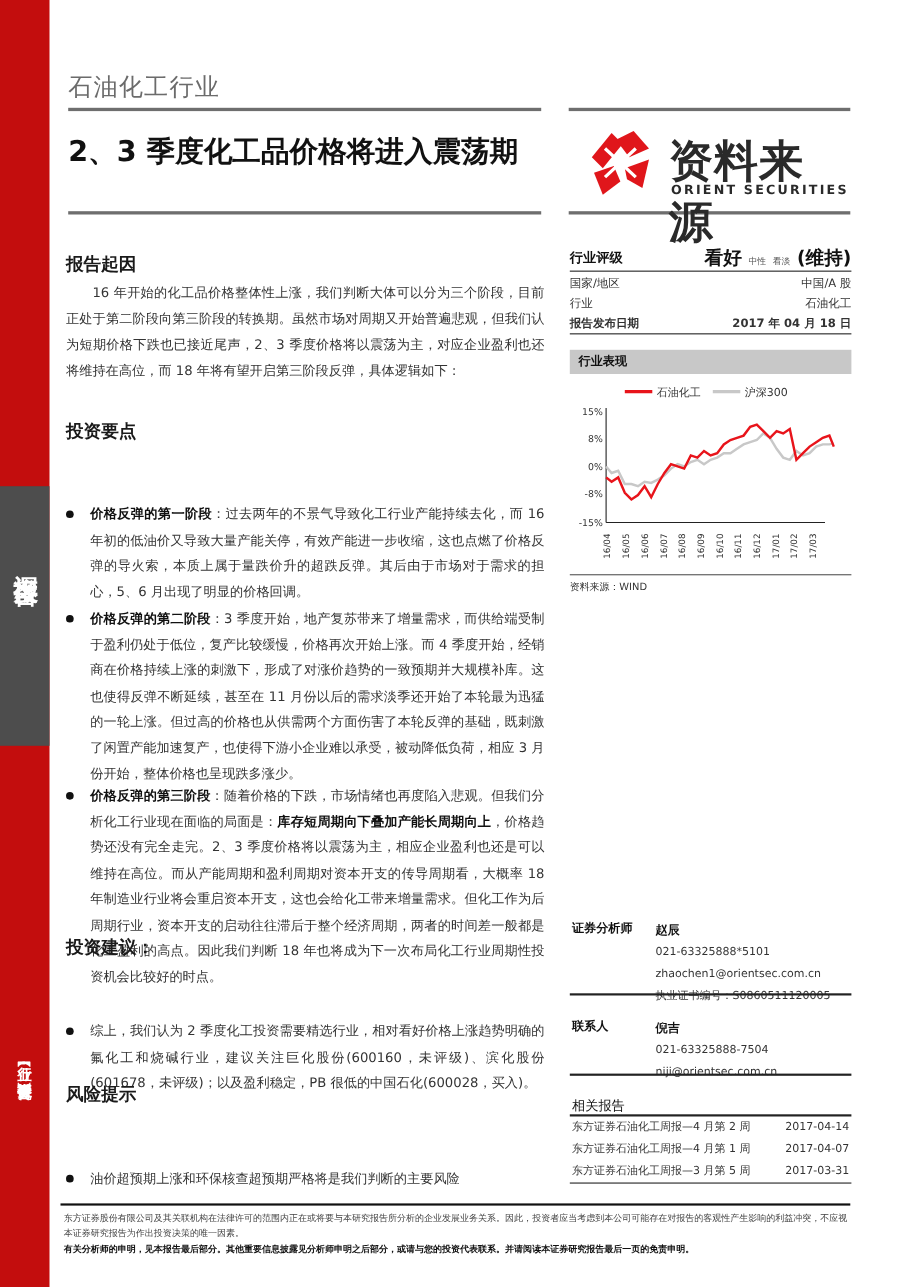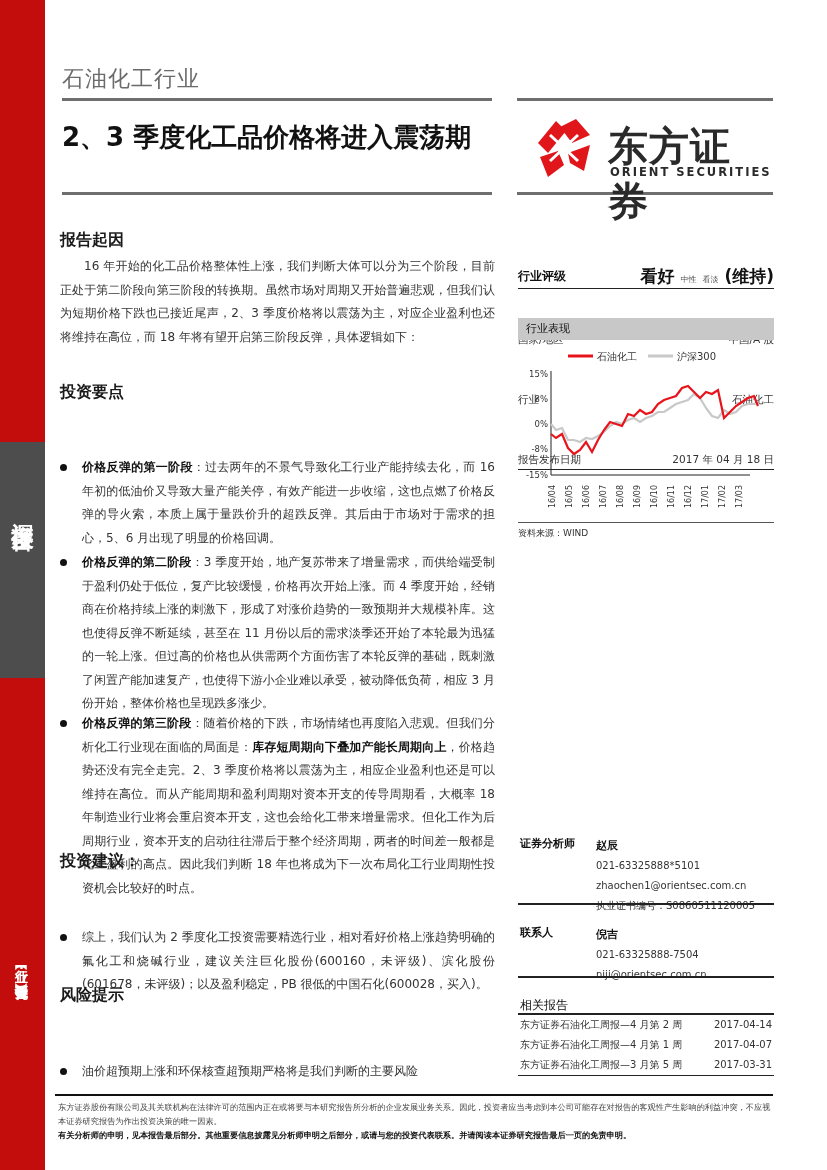--- a/index.html
+++ b/index.html
@@ -14,28 +14,28 @@
   .logo { position:absolute; left:528px; top:113px; width:240px; height:70px; }
   .logo-cn { position:absolute; left:80px; top:6px; font-size:40px; font-weight:bold; color:#2a2a2a; letter-spacing:1px; }
   .logo-en { position:absolute; left:82px; top:52px; font-size:11.5px; font-weight:bold; color:#2a2a2a; letter-spacing:2px; white-space:nowrap; }
   .sec-head { position:absolute; left:60px; font-size:16px; font-weight:bold; color:#1a1a1a; }
   .para { position:absolute; left:60px; width:435px; font-size:12px; line-height:23.5px; color:#333; text-align:justify; }
   .bullet { position:absolute; left:60px; width:435px; font-size:12px; line-height:23.5px; color:#333;margin-top:48px; }
   .bullet .dot { position:absolute; left:0; top:8px; width:7px; height:7px; border-radius:50%; background:#111; }
   .bullet .txt { margin-left:22px; text-align:justify; }
   .bullet b { color:#111; }
   .rt { position:absolute; left:518px; width:256px; font-size:10.5px; color:#333; }
-  .row { display:flex; justify-content:space-between; align-items:center; height:18px;margin-top:42px; }
+  .row { display:flex; justify-content:space-between; align-items:center; height:18px; }
   .rating-row { height:24px; border-bottom:1.5px solid #222; margin-bottom:2px; }
   .rating-label { font-weight:bold; font-size:12px; color:#111; }
   .rating-value { display:flex; align-items:baseline; gap:6px; }
   .rating-main { font-size:17px; font-weight:bold; color:#111; }
   .rating-small { font-size:8px; color:#555; }
   .rating-keep { font-size:17px; font-weight:bold; color:#111; }
-  .graybar { position:absolute; left:518px; top:318px; width:256px; height:22px; background:#c8c8c8; font-size:11px; font-weight:normal; color:#111; line-height:22px; padding-left:8px; box-sizing:border-box; }
+  .graybar { position:absolute; left:518px; top:318px; width:256px; height:22px; background:#c8c8c8; font-size:11px; font-weight:bold; color:#111; line-height:22px; padding-left:8px; box-sizing:border-box; }
   .chart { position:absolute; left:518px; top:344px; width:256px; height:170px; }
   .source-rule { position:absolute; left:518px; top:522px; width:256px; height:1px; background:#555; }
   .source { position:absolute; left:518px; top:527px; font-size:9px; color:#333; }
   .contact { position:absolute; left:518px; width:256px; font-size:10px; color:#333; }
   .contact .lbl { position:absolute; left:2px; top:0; font-weight:bold; font-size:11px; color:#111; }
   .contact .info { position:absolute; left:78px; top:0; }
   .contact .info div { height:20px; line-height:20px; }
   .contact .name { font-weight:bold; font-size:11px; color:#111; }
   .hline { position:absolute; left:518px; width:256px; height:1.5px; background:#222; }
   .related-title { position:absolute; left:520px; top:997px; font-weight:normal; font-size:12px; color:#111; }
@@ -63,21 +63,21 @@
 <div class="logo">
   <svg width="72" height="70" viewBox="0 0 72 70">
     <g fill="#e0161b">
       <path d="M10 30 L28 8 L38 18 L20 40 Z"></path>
       <path d="M32 14 L48 6 L62 22 L44 30 Z"></path>
       <path d="M40 40 L62 32 L56 58 L42 50 Z"></path>
       <path d="M12 44 L30 38 L36 52 L20 64 Z"></path>
     </g>
     <path d="M22 22 L50 48 M50 22 L22 48" stroke="#ffffff" stroke-width="3"></path>
   </svg>
-  <div class="logo-cn">东方证券</div>
+  <div class="logo-cn">资料来源</div>
   <div class="logo-en">ORIENT  SECURITIES</div>
 </div>
 
 <div class="sec-head" style="top:230px;">报告起因</div>
 <div class="para" style="top:255px; text-indent:24px;">16 年开始的化工品价格整体性上涨，我们判断大体可以分为三个阶段，目前正处于第二阶段向第三阶段的转换期。虽然市场对周期又开始普遍悲观，但我们认为短期价格下跌也已接近尾声，2、3 季度价格将以震荡为主，对应企业盈利也还将维持在高位，而 18 年将有望开启第三阶段反弹，具体逻辑如下：</div>
 
 <div class="sec-head" style="top:382px;">投资要点</div>
 
 <div class="bullet" style="top:408px;">
   <span class="dot"></span>
@@ -117,21 +117,21 @@
     </span>
   </div>
   <div class="row">
     <span>国家/地区</span>
     <span>中国/A 股</span>
   </div>
   <div class="row">
     <span>行业</span>
     <span>石油化工</span>
   </div>
-  <div class="row" style="border-bottom:1.5px solid #222;">
+  <div class="row" style="border-bottom:1.5px solid #222;font-weight:bold;">
     <span>报告发布日期</span>
     <span>2017 年 04 月 18 日</span>
   </div>
 </div>
 
 <div class="graybar">行业表现</div>
 
 <svg class="chart" viewBox="0 0 256 170">
   <g>
     <line x1="50" y1="12" x2="75" y2="12" stroke="#e8141b" stroke-width="3"></line>

